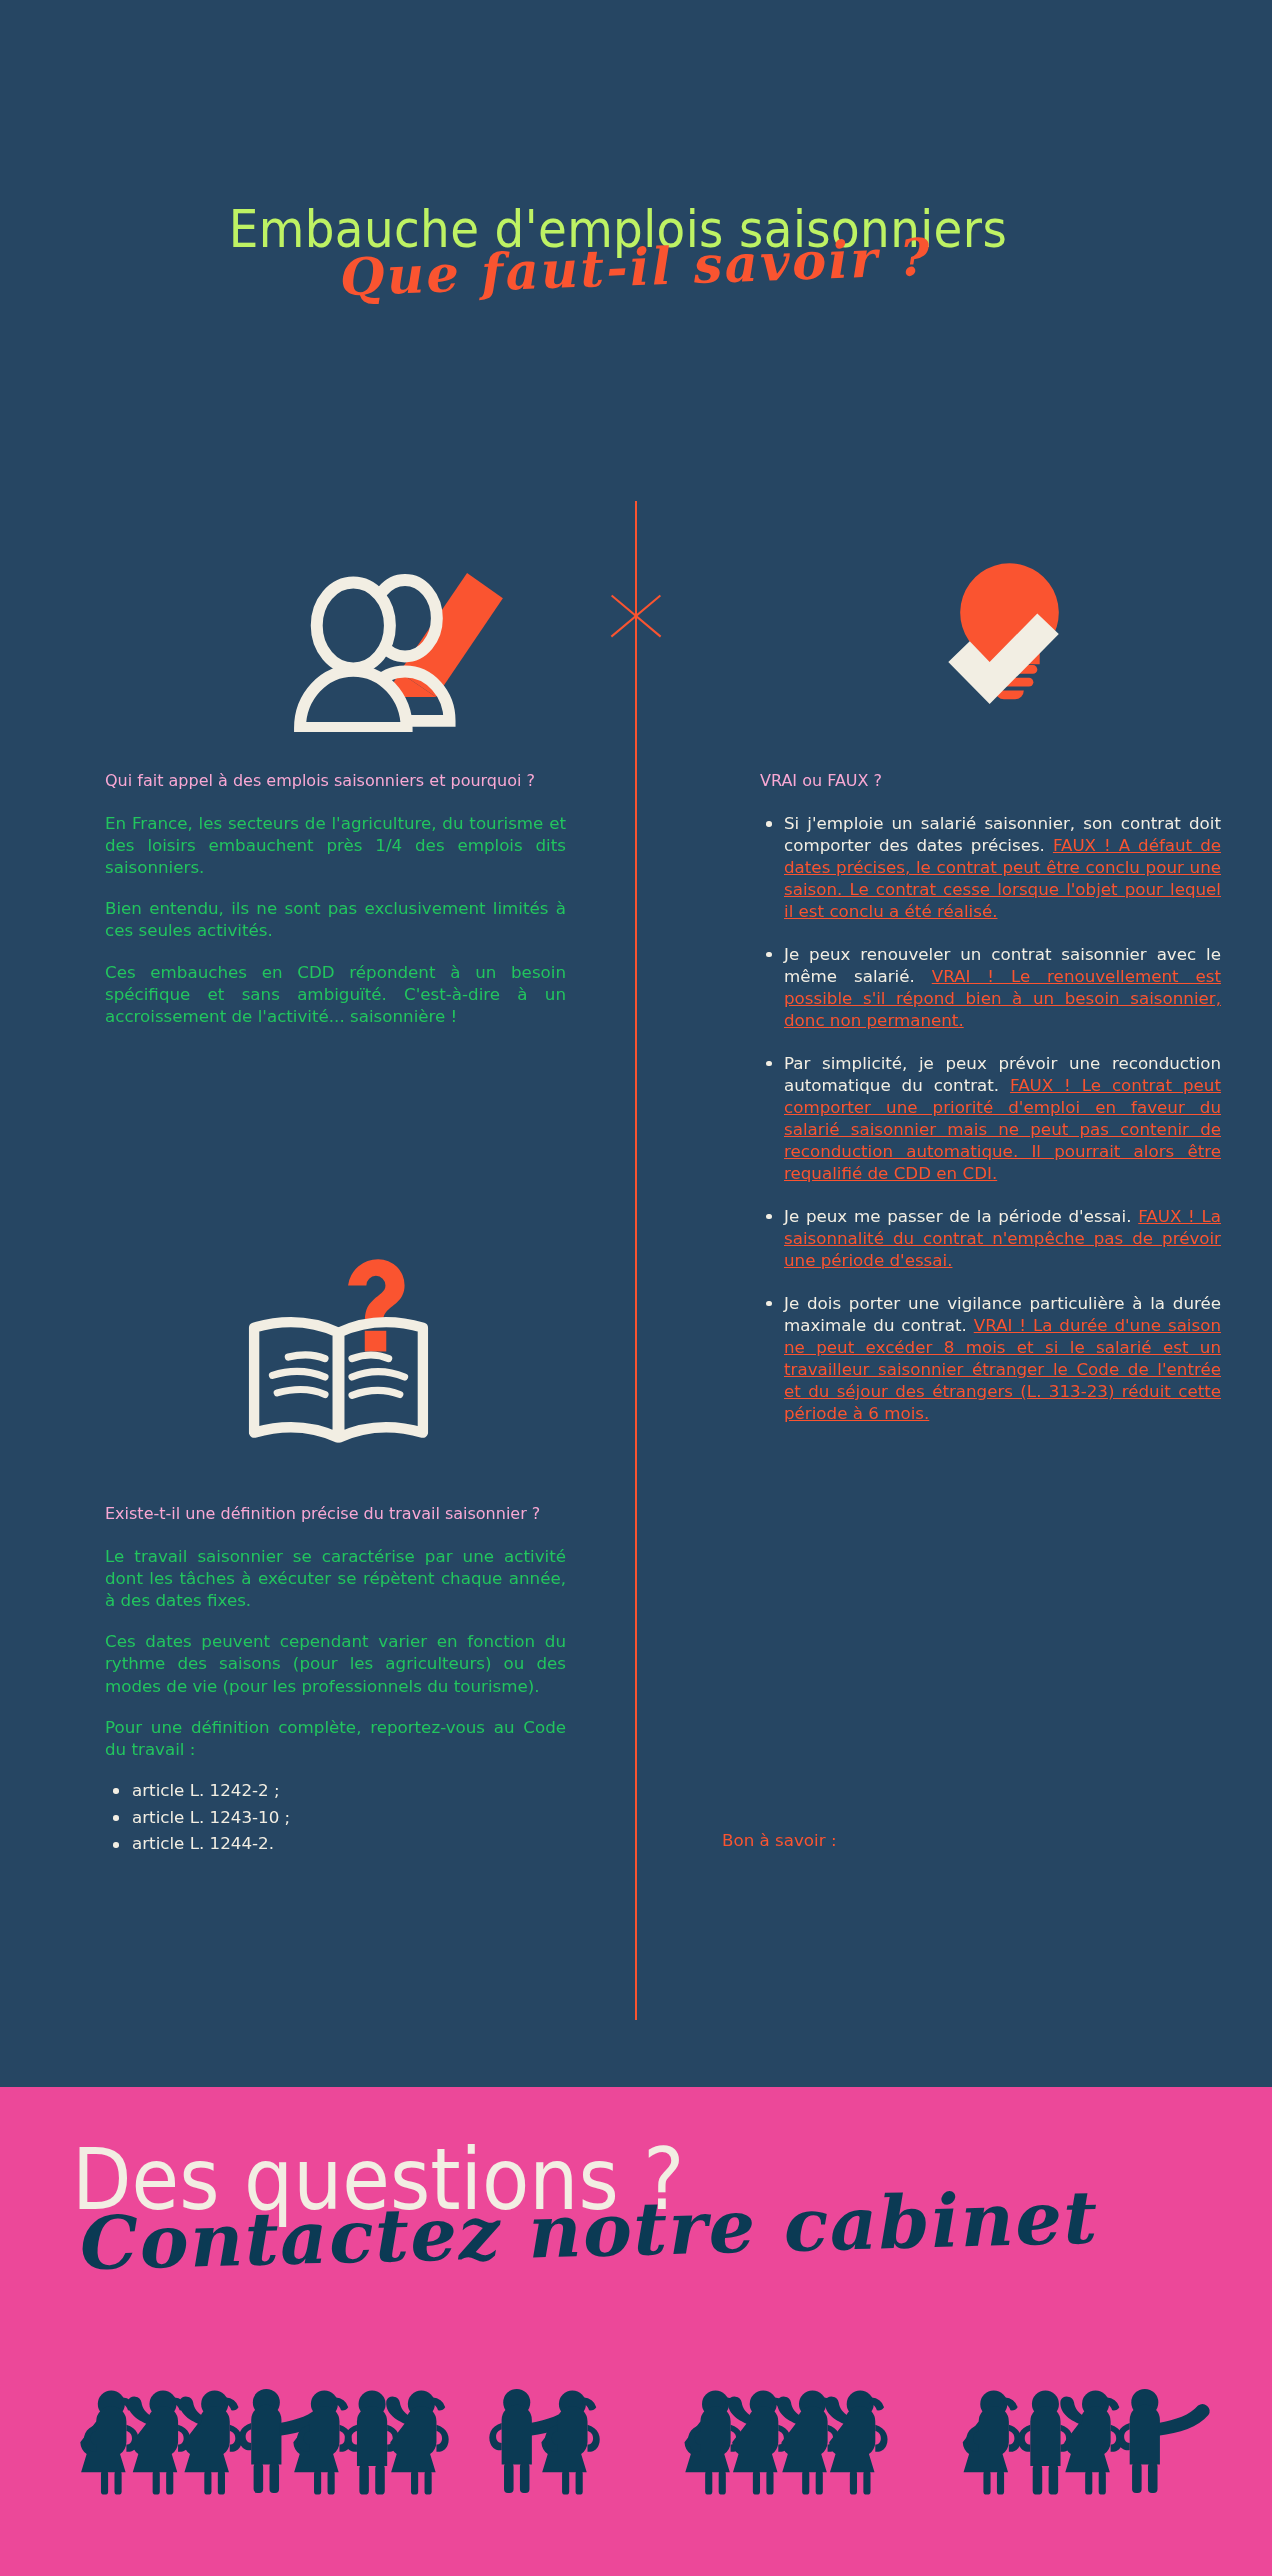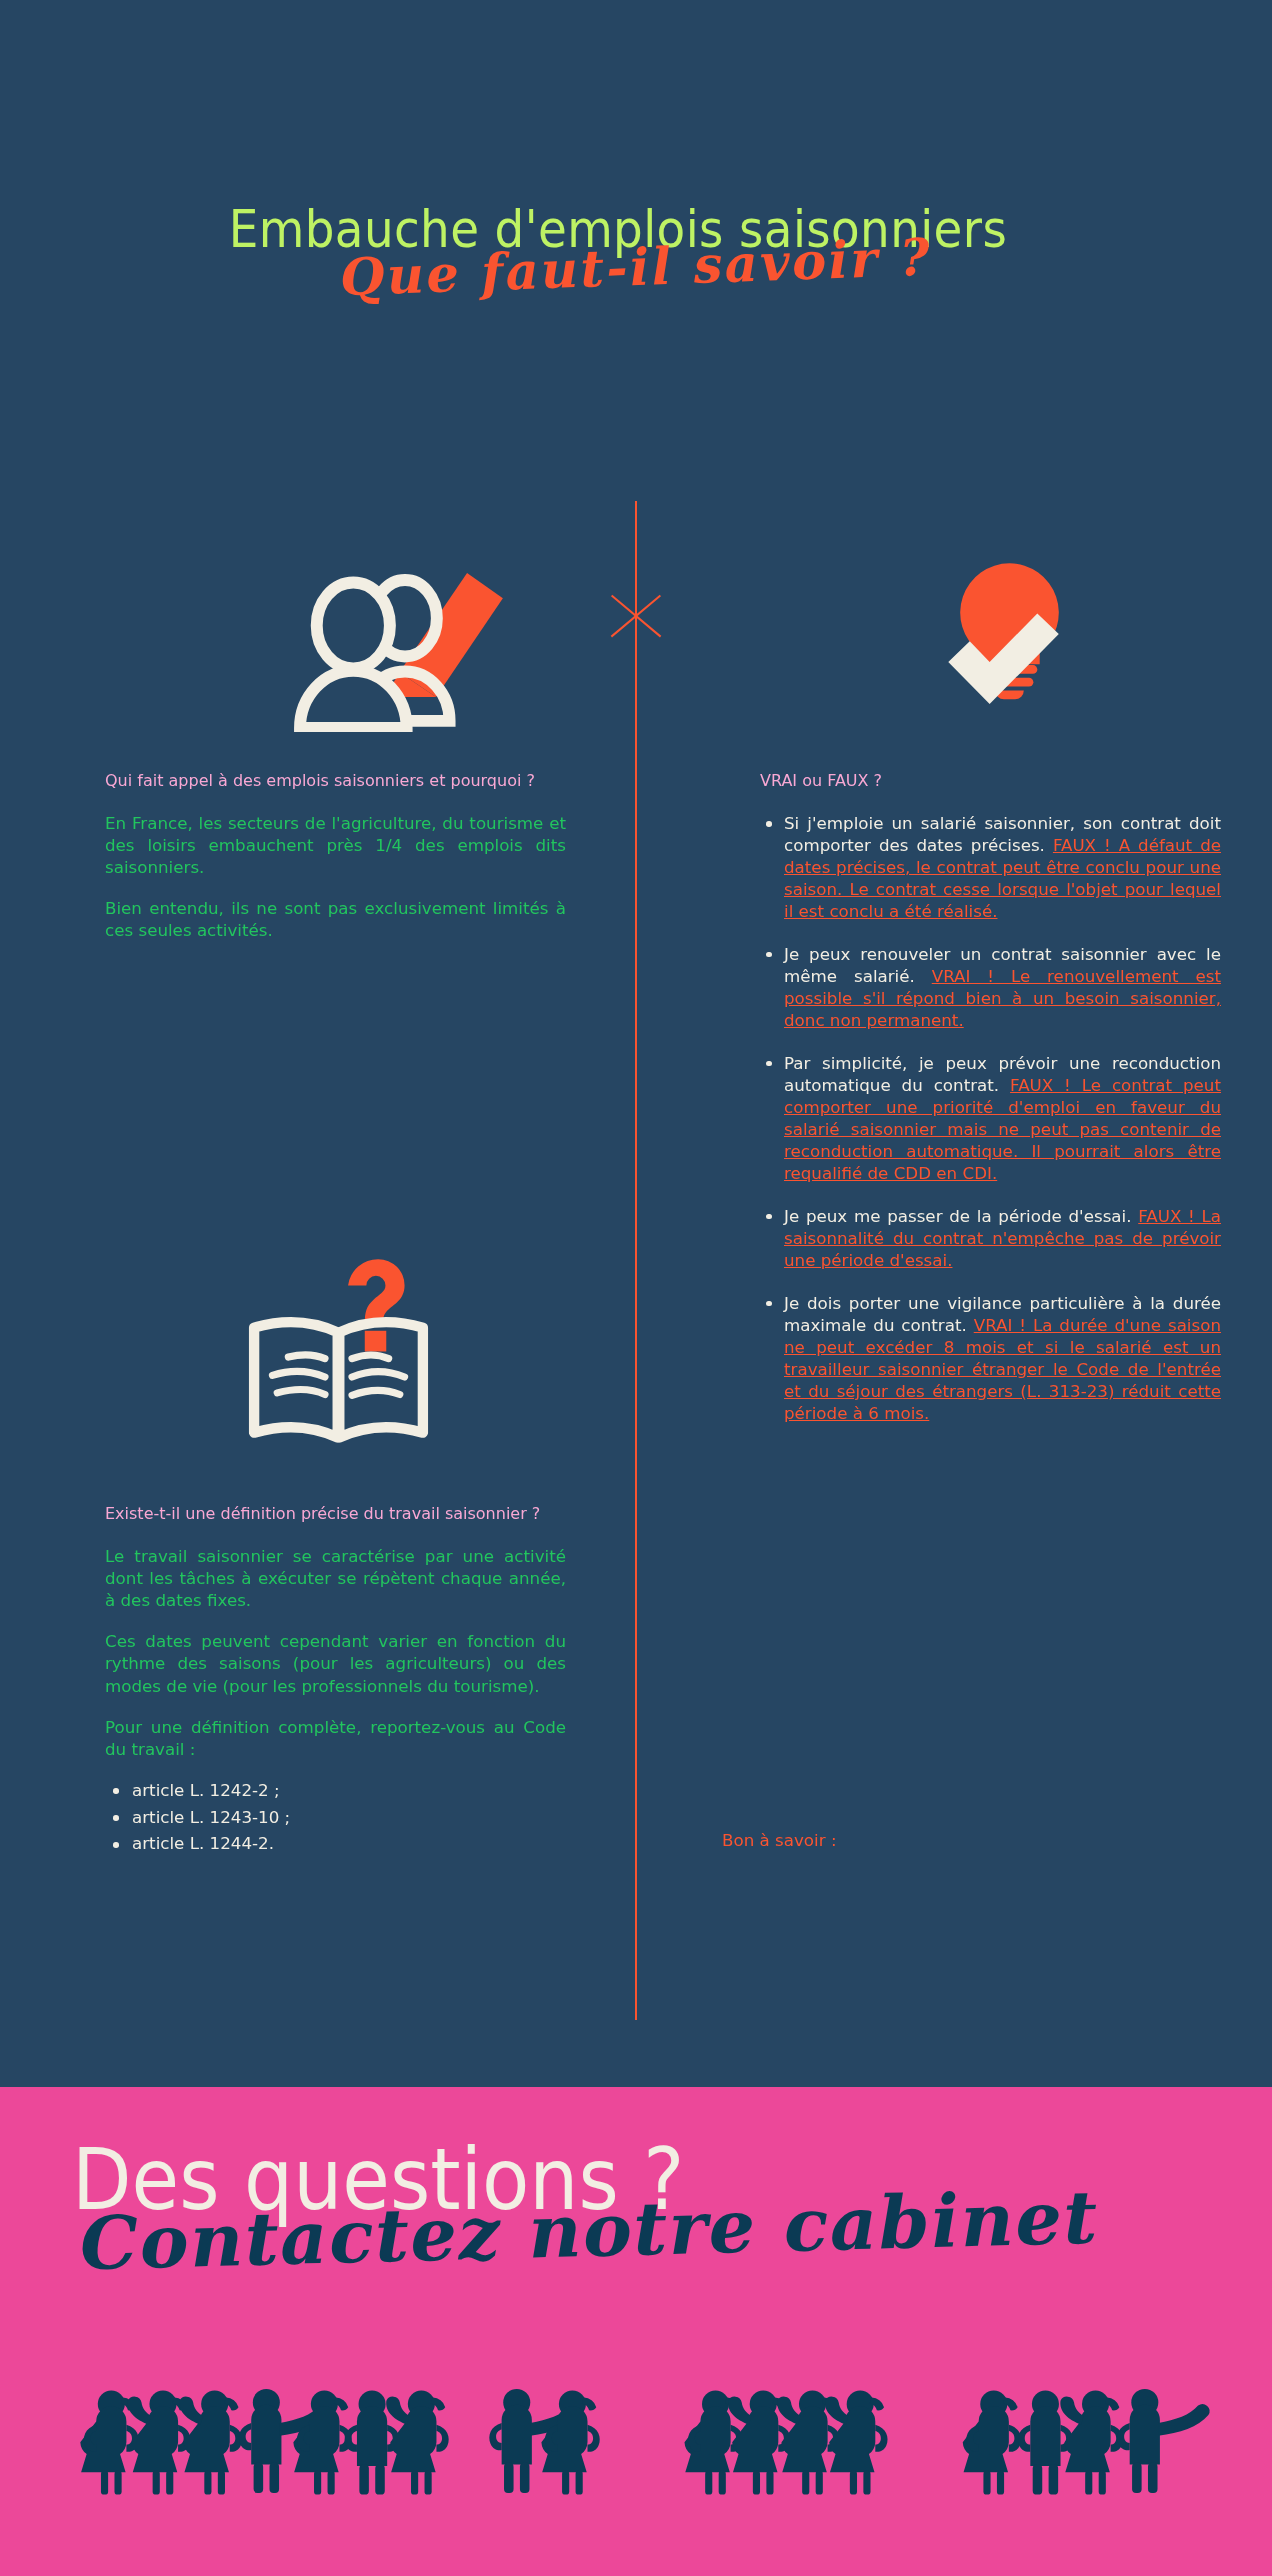--- a/index.html
+++ b/index.html
@@ -152,20 +152,21 @@
         <path d="M152 139 c16 -6 32 -6 46 0"></path>
         <path d="M152 185 c22 -8 42 -8 60 -1"></path>
       </g>
     </svg>
   </div>
 
   <div class="col col-left">
     <div class="qhead">Qui fait appel à des emplois saisonniers et pourquoi ?</div>
     <p class="body">En France, les secteurs de l'agriculture, du tourisme et des loisirs embauchent près 1/4 des emplois dits saisonniers.</p>
     <p class="body">Bien entendu, ils ne sont pas exclusivement limités à ces seules activités.</p>
+    <p class="body">Ces embauches en CDD répondent à un besoin spécifique et sans ambiguïté. C'est-à-dire à un accroissement de l'activité... saisonnière !</p>
   </div>
 
   <div class="col col-left2">
     <div class="qhead">Existe-t-il une définition précise du travail saisonnier ?</div>
     <p class="body">Le travail saisonnier se caractérise par une activité dont les tâches à exécuter se répètent chaque année, à des dates fixes.</p>
     <p class="body">Ces dates peuvent cependant varier en fonction du rythme des saisons (pour les agriculteurs) ou des modes de vie (pour les professionnels du tourisme).</p>
     <p class="body">Pour une définition complète, reportez-vous au Code du travail :</p>
     <ul class="arts">
       <li>article L. 1242-2 ;</li>
       <li>article L. 1243-10 ;</li>

